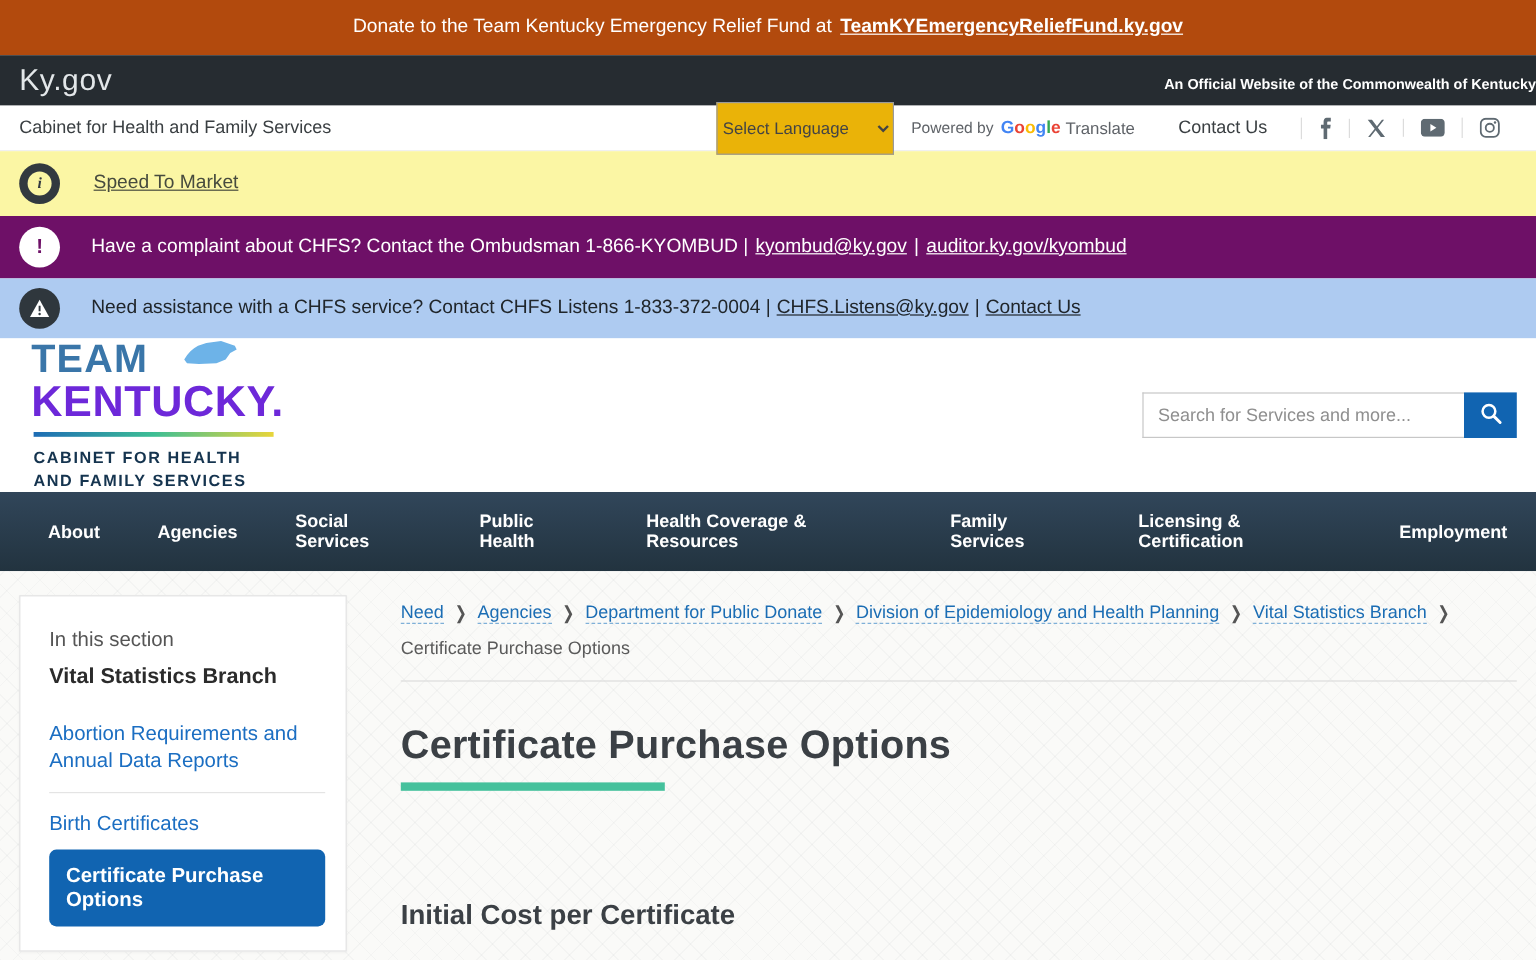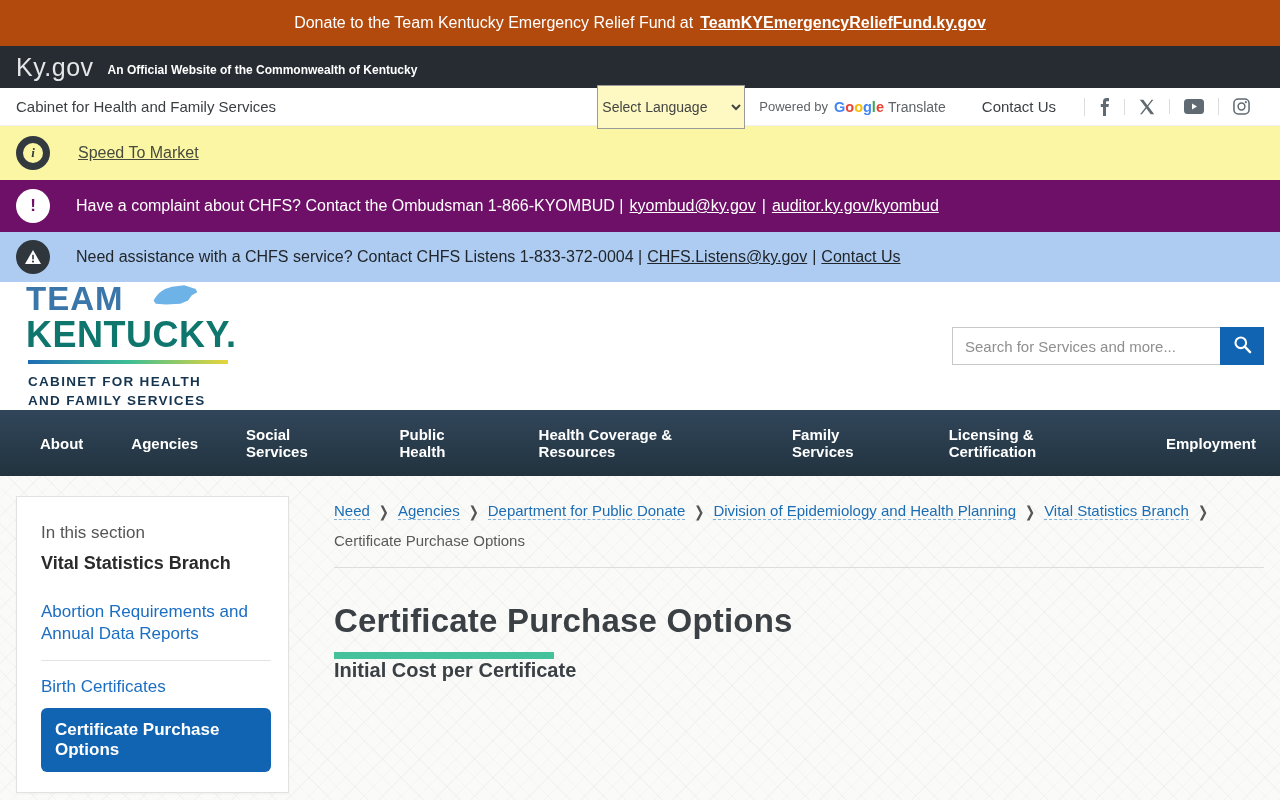--- a/index.html
+++ b/index.html
@@ -5,30 +5,30 @@
   * { margin:0; padding:0; box-sizing:border-box; }
   html,body { width:1280px; height:800px; overflow:hidden;
     font-family:"Liberation Sans", sans-serif; background:#fff; }
 
   
   .donate { height:46px; background:#b24a0d; color:#fff; display:flex;
     align-items:center; justify-content:center; font-size:16px; }
   .donate a { color:#fff; font-weight:700; text-decoration:underline; margin-left:7px; cursor:pointer; }
 
   .official { height:42px; background:#262c31; color:#e8ebed; display:flex;
-    align-items:center; padding-left:16px; }
+    align-items:center; padding-left:16px;justify-content:space-between; }
   .official .brand { font-size:25px; color:#e3e7e9; letter-spacing:.5px; }
   .official .tagline { font-size:12px; font-weight:700; color:#fff; margin-left:14px; margin-top:6px; }
 
   .agency { height:38px; background:#fff; display:flex; align-items:center;
     padding:0 16px; font-size:15px; color:#3a3f42; border-bottom:1px solid #f0f0f0; }
   .agency .name { flex:0 0 auto; }
   .agency .spacer { flex:1; }
   .agency select { width:148px; height:44px; font-size:14px; color:#444;
-    border:1px solid #9a9a9a; background:#fef9c3; }
+    border:1px solid #9a9a9a; background:#eab308; }
   .powered { display:flex; align-items:center; margin-left:14px; font-size:13px; color:#5f6368; }
   .glogo { font-size:14.5px; font-weight:700; margin:0 4px 0 6px; }
   .glogo span:nth-child(1){color:#4285F4}.glogo span:nth-child(2){color:#EA4335}
   .glogo span:nth-child(3){color:#FBBC05}.glogo span:nth-child(4){color:#4285F4}
   .glogo span:nth-child(5){color:#34A853}.glogo span:nth-child(6){color:#EA4335}
   .translate { font-size:14px; color:#5f6368; }
   .contact { margin:0 28px 0 36px; font-size:15px; color:#3a3f42; cursor:pointer; }
   .social { display:flex; align-items:center; height:24px; }
   .social .sicon { padding:0 14px; border-left:1px solid #dcdcdc; display:flex; align-items:center; cursor:pointer; }
   .social svg { display:block; }
@@ -49,21 +49,21 @@
   .alert-blue .badge { background:#2f373d; margin-right:26px; }
   .alert-blue a { color:#20262b; text-decoration:underline; margin:0 5px; cursor:pointer; }
 
   
   .mainhead { height:128px; background:#fff; display:flex; align-items:center;
     justify-content:space-between; padding:0 16px 0 26px; }
   .logo { line-height:1; cursor:pointer; }
   .logo .row1 { display:flex; align-items:flex-end;gap:20px; }
   .logo .team { font-size:33px; font-weight:600; color:#3a76a9; letter-spacing:1px; }
   .logo .ky-shape { margin-left:8px; margin-bottom:4px; }
-  .logo .kentucky { font-size:36px; font-weight:800; color:#0f766e; letter-spacing:.5px; margin-top:2px; }
+  .logo .kentucky { font-size:36px; font-weight:800; color:#6d28d9; letter-spacing:.5px; margin-top:2px; }
   .logo .gbar { width:200px; height:4px; margin:7px 0 9px 2px;
     background:linear-gradient(90deg,#1d6cb5,#3dbe94,#e8d53a); }
   .logo .sub { font-size:13.5px; font-weight:600; color:#15344f; letter-spacing:1.3px; margin-left:2px; line-height:1.35; }
 
   .searchbox { display:flex; align-items:center; }
   .searchbox input { width:268px; height:38px; border:1px solid #c7c7c7; border-right:none;
     padding:0 12px; font-size:15px; color:#444; outline:none; }
   .searchbox input::placeholder { color:#8f8f8f; }
   .searchbox button { width:44px; height:38px; background:#1164b1; border:none; cursor:pointer;
     display:flex; align-items:center; justify-content:center; }
@@ -100,21 +100,21 @@
     transform:scaleY(1.25); }
   .crumbs .current { display:block; color:#5a5a5a; margin-top:4px; }
   .rule { border:none; border-top:1px solid #ddd; margin-top:14px; }
 
   h1.pagetitle { font-size:33px; font-weight:700; color:#3b4045; margin-top:34px; letter-spacing:.2px; }
   .greenbar { width:220px; height:7px; background:#45c19c; margin-top:12px; }
 
   .cols { display:flex; align-items:flex-start; }
   .cols .leftcol { flex:1; }
   .cols .rightcol { width:290px; flex:0 0 290px; }
-  .h-left { font-size:20px; font-weight:700; color:#3b4045; }
+  .h-left { font-size:23px; font-weight:700; color:#3b4045; margin-top:90px; }
   .h-right { font-size:28px; font-weight:700; color:#2e3b4e; margin-top:44px;
     line-height:1.28; max-width:210px; }
 </style>
 </head>
 <body>
 
 <div class="donate">
   <span>Donate to the Team Kentucky Emergency Relief Fund at</span>
   <a>TeamKYEmergencyReliefFund.ky.gov</a>
 </div>

